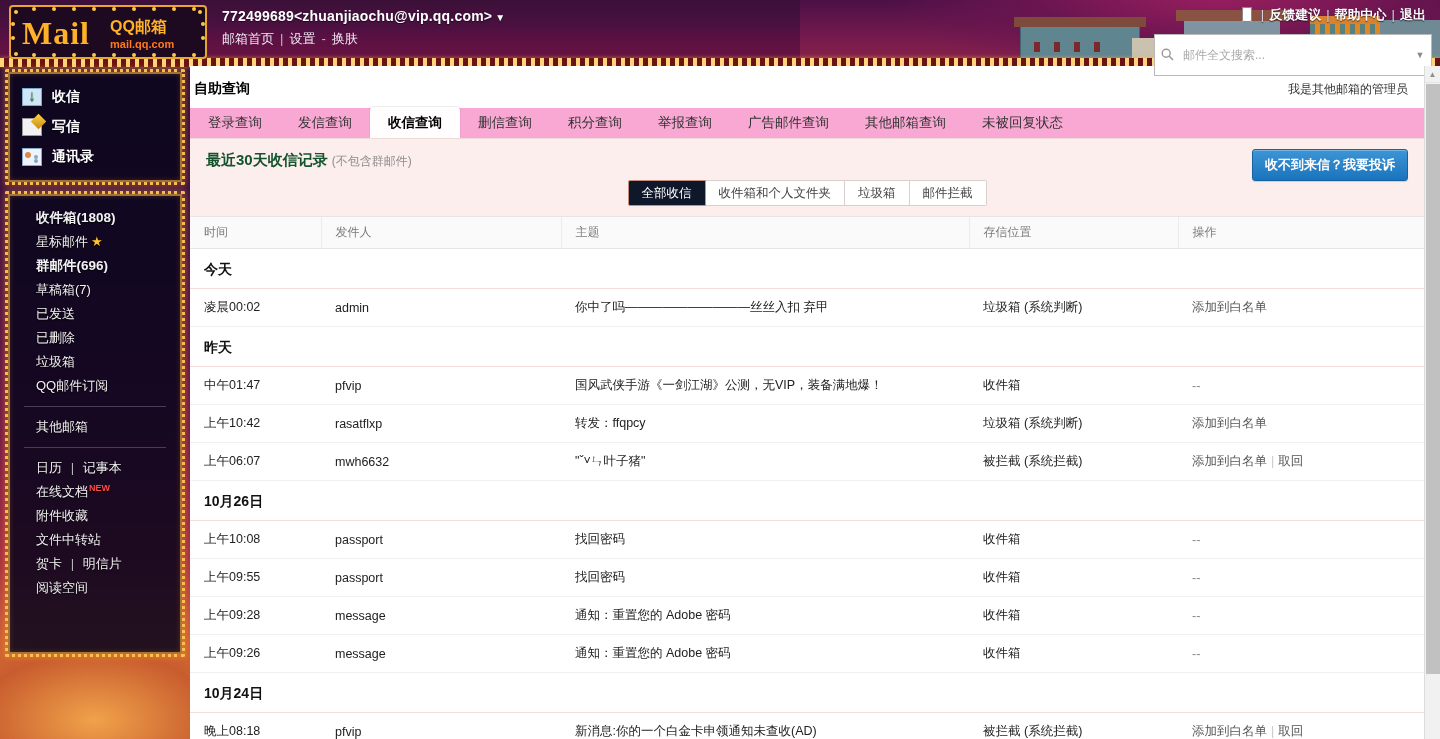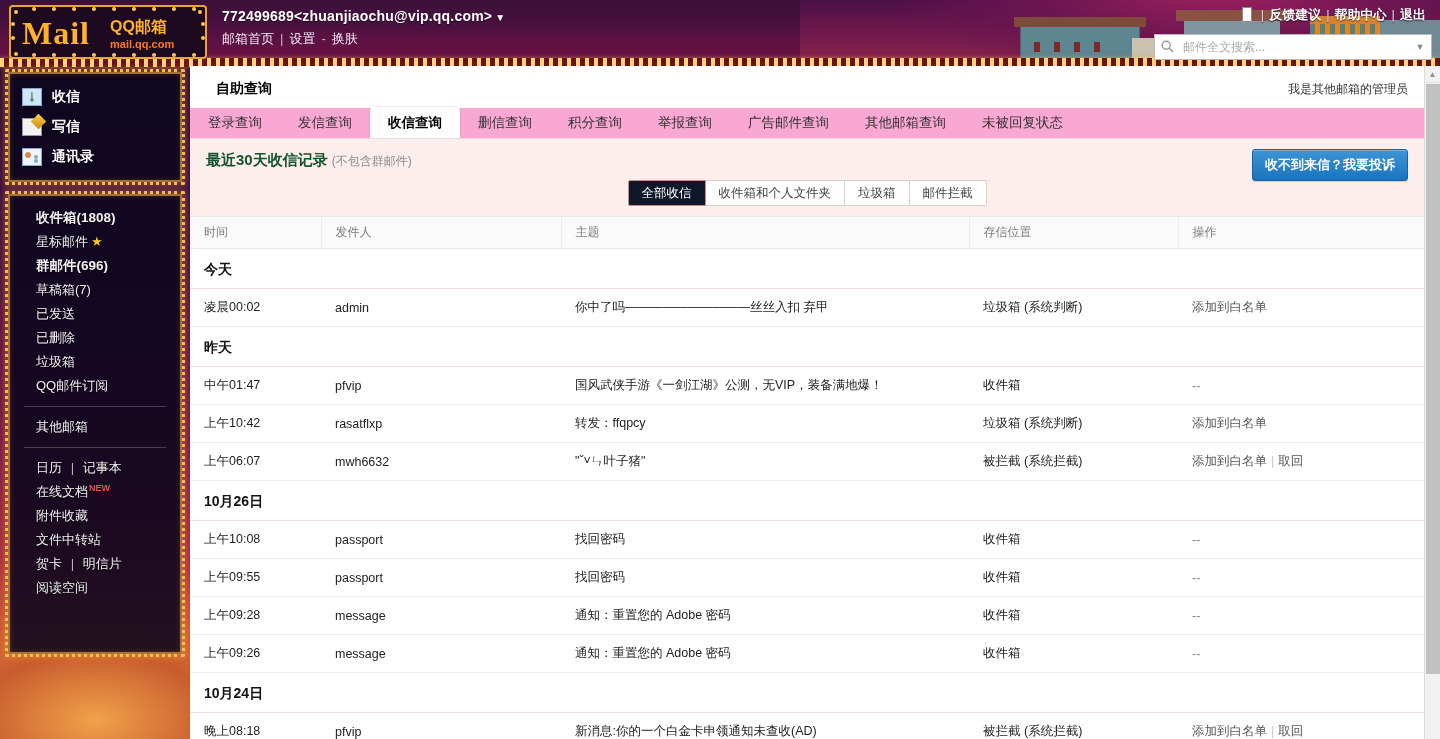--- a/index.html
+++ b/index.html
@@ -84,21 +84,21 @@
   .hdr-right .sep { margin: 0 5px; font-weight: normal; color:#e3d4ec; }
   .mobile-icon {
     display:inline-block; width: 10px; height: 15px; background:#fff;
     border-radius: 2px; vertical-align: -3px; margin-right: 4px;
     box-shadow: inset 0 0 0 1px #888;
   }
 
   
   .search-wrap {
     position: absolute; right: 8px; top: 34px; z-index: 6;
-    width: 278px; height: 26px;
+    width: 278px; height: 42px;
     background: #fff; border: 1px solid #b9b9b9;
     display: flex; align-items: center;
   }
   .search-icon {
     width: 20px; margin-left: 6px; color:#999; font-size: 13px; line-height: 1;
   }
   .search-input {
     flex: 1; border: 0; outline: 0; height: 21px; font-size: 12px;
     color: #333; font-family: "Liberation Sans", sans-serif;
     background: transparent;
@@ -154,21 +154,21 @@
   .folder-sep { height:1px; background: rgba(255,255,255,.22); margin: 8px 14px; }
 
   
   .main {
     position: absolute; left: 190px; top: 66px; width: 1234px; height: 673px;
     background: #ffffff; z-index: 4; overflow: hidden;
   }
 
   .page-title-row {
     display:flex; align-items:center; justify-content: space-between;
-    padding: 14px 16px 10px 26px;
+    padding: 14px 16px 10px 4px;
   }
   .page-title { font-size: 14px; font-weight: bold; color: #000; }
   .admin-link { font-size: 12px; color: #333; text-decoration: none; cursor:pointer; }
 
   .tabbar {
     background: #f9a8d4; height: 31px; position: relative;
     border-bottom: 1px solid #eddbd8;
     display: flex; align-items: flex-end;
   }
   .tab {

